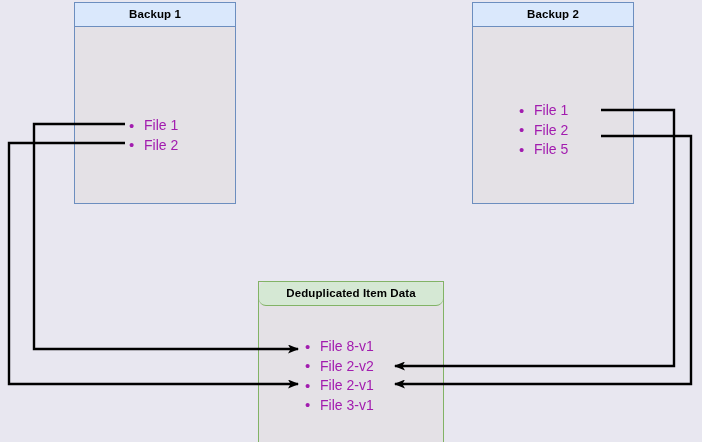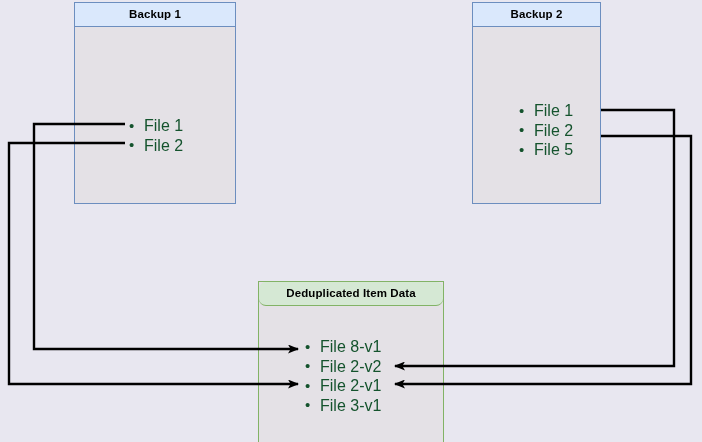--- a/index.html
+++ b/index.html
@@ -84,40 +84,40 @@
     white-space: nowrap;
   }
 
   .file-list {
     position: absolute;
     margin: 0;
     padding: 0;
     list-style: none;
   }
   .file-list li {
-    font-size: 16px;
+    font-size: 14px;
     line-height: 19.5px;
-    color: #14532d;
+    color: #a21caf;
     white-space: nowrap;
     position: relative;
     padding-left: 15px;
   }
   .file-list li::before {
     content: "\2022";
     position: absolute;
     left: 0;
     top: -0.5px;
     font-size: 15px;
     line-height: 19.5px;
   }
 
   
   #node-backup1 { left: 74px; top: 2px;  width: 162px; height: 202px; }
   #node-backup1 .nd-body { height: 176px; }
-  #node-backup2 { left: 472px; top: 2px; width: 129px; height: 202px; }
+  #node-backup2 { left: 472px; top: 2px; width: 162px; height: 202px; }
   #node-backup2 .nd-body { height: 176px; }
   #node-dedup   { left: 258px; top: 281px; width: 186px; height: 163px; }
   #node-dedup .nd-body { height: 137px; }
 
   #label-index1 { left: 100px; top: 60px; }
   #label-index2 { left: 498px; top: 60px; }
 
   #files-backup1 { left: 129px; top: 116px; }
   #files-backup2 { left: 519px; top: 101px; }
   #files-dedup   { left: 305px; top: 337px; }

